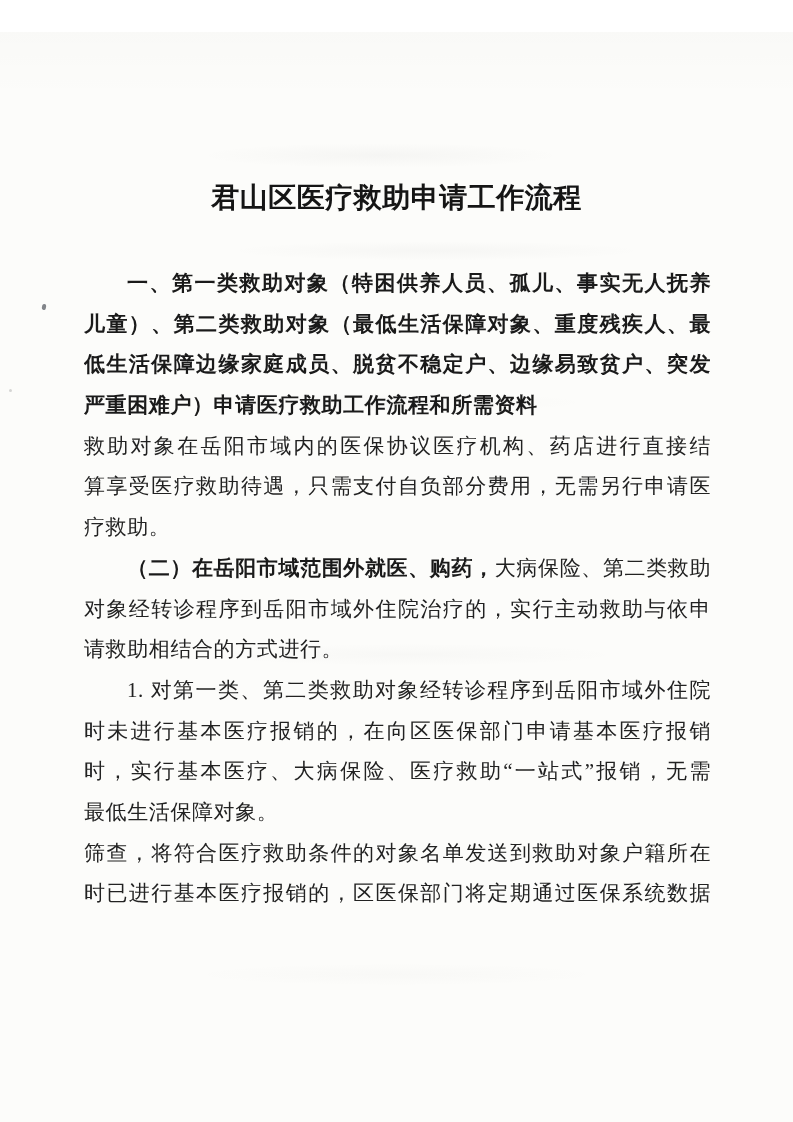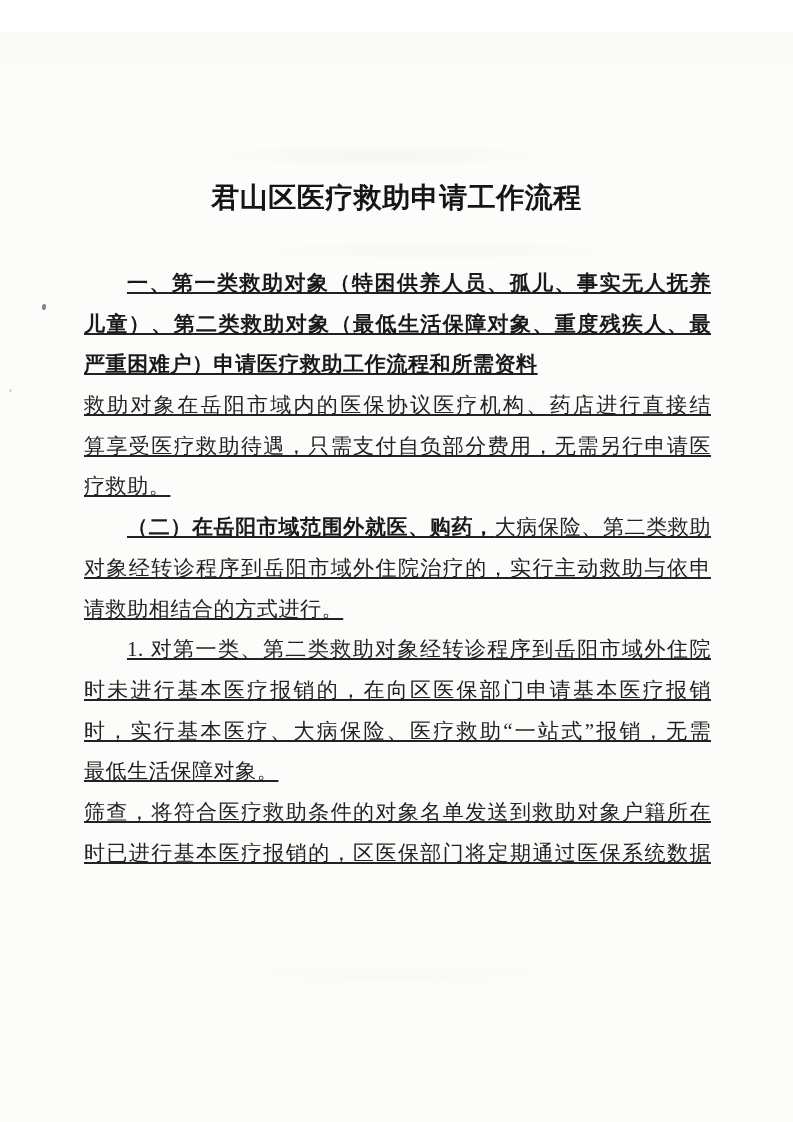--- a/index.html
+++ b/index.html
@@ -62,21 +62,20 @@
   }
 
   .para { margin: 0; }
 
   .line {
     height: 40.7px;
     line-height: 40.7px;
     overflow: hidden;
     text-align: justify;
     text-align-last: justify;
-    text-decoration: underline;
   }
   .line.indent { text-indent: 43px; }
   .line.last { text-align-last: left; }
 
   .run { font-weight: 400; }
   .run.bold { font-weight: 700; color: #1a1a1a; }
 </style>
 </head>
 <body>
 
@@ -84,20 +83,21 @@
   <div class="noise"></div>
   <div class="speck-a"></div>
   <div class="speck-b"></div>
 
   <h1 class="doc-title">君山区医疗救助申请工作流程</h1>
 
   <div class="doc-body">
       <div class="para">
         <div class="line indent"><span class="run bold">一、第一类救助对象（特困供养人员、孤儿、事实无人抚养</span></div>
         <div class="line"><span class="run bold">儿童）、第二类救助对象（最低生活保障对象、重度残疾人、最</span></div>
+        <div class="line"><span class="run bold">低生活保障边缘家庭成员、脱贫不稳定户、边缘易致贫户、突发</span></div>
         <div class="line last"><span class="run bold">严重困难户）申请医疗救助工作流程和所需资料</span></div>
       </div>
       <div class="para">
         <div class="line"><span class="run">救助对象在岳阳市域内的医保协议医疗机构、药店进行直接结</span></div>
         <div class="line"><span class="run">算享受医疗救助待遇，只需支付自负部分费用，无需另行申请医</span></div>
         <div class="line last"><span class="run">疗救助。</span></div>
       </div>
       <div class="para">
         <div class="line indent"><span class="run bold">（二）在岳阳市域范围外就医、购药，</span><span class="run">大病保险、第二类救助</span></div>
         <div class="line"><span class="run">对象经转诊程序到岳阳市域外住院治疗的，实行主动救助与依申</span></div>

